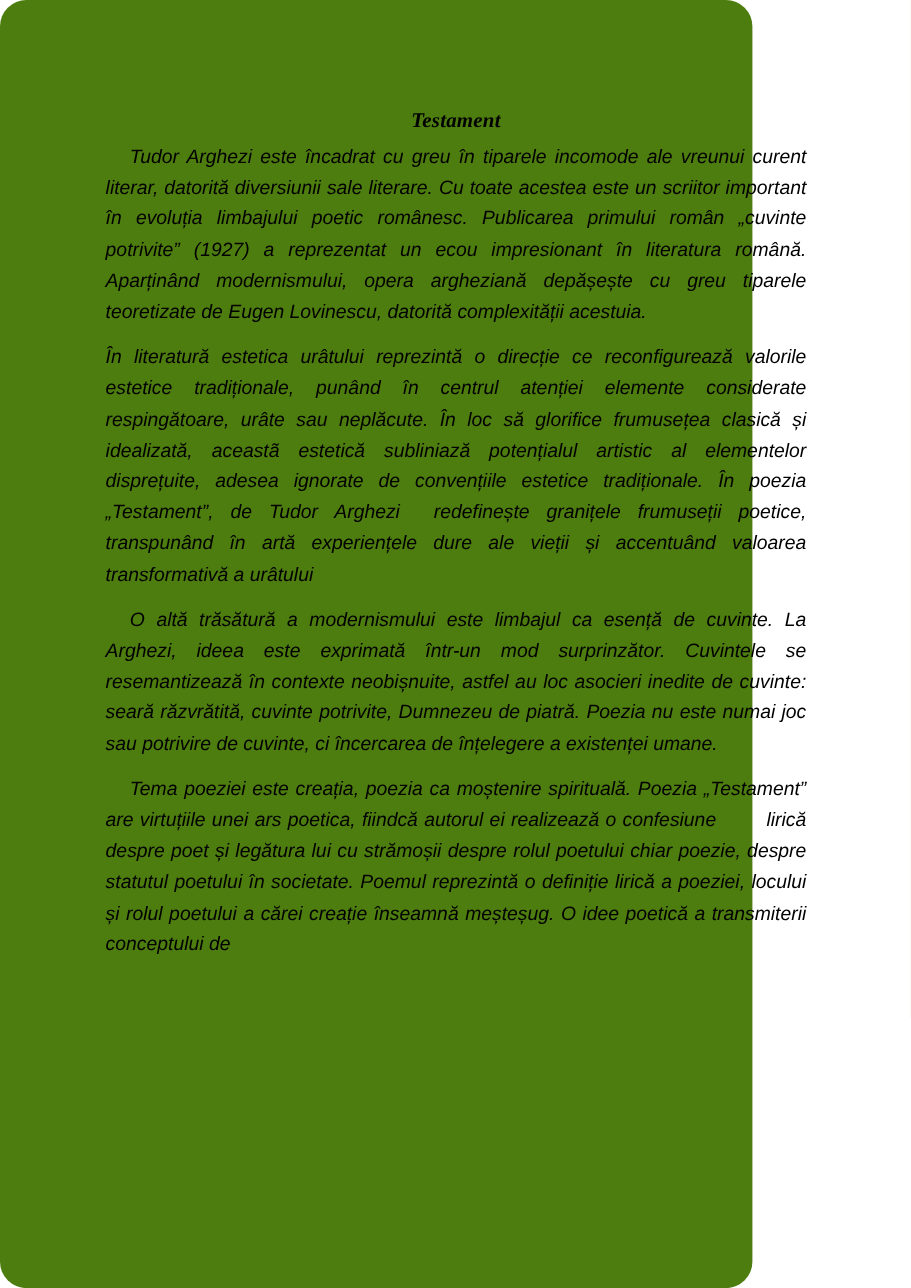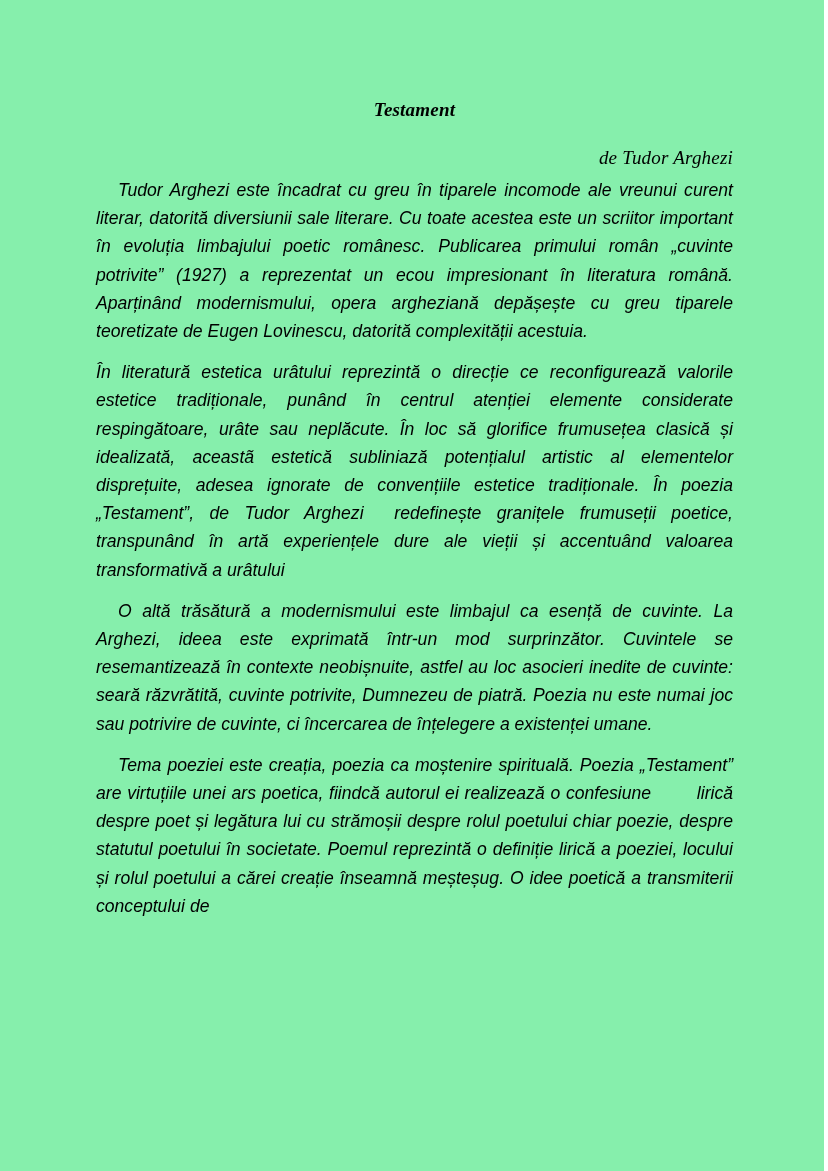--- a/index.html
+++ b/index.html
@@ -14,24 +14,25 @@
     overflow: hidden;
     font-family: "Liberation Sans", sans-serif;
     color: #000000;
     -webkit-font-smoothing: antialiased;
   }
 
   .page {
     position: absolute;
     left: 0;
     top: 0;
-    width: 824px;
+    width: 684px;
     height: 1171px;
-    background: #86efac;
+    background: #4d7c0f;
     box-sizing: border-box;
+    border-radius: 24px;
   }
 
   .content {
     position: absolute;
     left: 96px;
     top: 96px;
     width: 637px;
   }
 
   .doc-title {
@@ -86,21 +87,20 @@
   }
 </style>
 </head>
 <body>
 
 <div class="page">
   <div class="content">
 
     <h1 class="doc-title">Testament</h1>
 
-    <div class="doc-byline">de Tudor Arghezi</div>
 
     <div class="body-block">
 
       <p class="para indent">Tudor Arghezi este încadrat cu greu în tiparele incomode ale vreunui curent literar, datorită diversiunii sale literare. Cu toate acestea este un scriitor important în evoluția limbajului poetic românesc. Publicarea primului român „cuvinte potrivite” (1927) a reprezentat un ecou impresionant în literatura română.  Aparținând modernismului, opera argheziană depășește cu greu tiparele teoretizate de Eugen Lovinescu, datorită complexității acestuia.</p>
 
 
 
       <p class="para noindent">În literatură estetica urâtului reprezintă o direcție ce reconfigurează valorile estetice tradiționale, punând în centrul atenției elemente considerate respingătoare, urâte sau neplăcute. În loc să glorifice frumusețea clasică și idealizată, aceastã estetică subliniază potențialul artistic al elementelor disprețuite, adesea ignorate de convențiile estetice tradiționale. În poezia „Testament”, de Tudor Arghezi  redefinește granițele frumuseții poetice, transpunând în artă experiențele dure ale vieții și accentuând valoarea transformativă a urâtului</p>
 
       <p class="para indent">O altă trăsătură a modernismului este limbajul ca esență de cuvinte. La Arghezi, ideea este exprimată într-un mod surprinzător. Cuvintele se resemantizează în contexte neobișnuite, astfel au loc asocieri inedite de cuvinte: seară răzvrătită, cuvinte potrivite, Dumnezeu de piatră. Poezia nu este numai joc sau potrivire de cuvinte, ci încercarea de înțelegere a existenței umane.</p>

